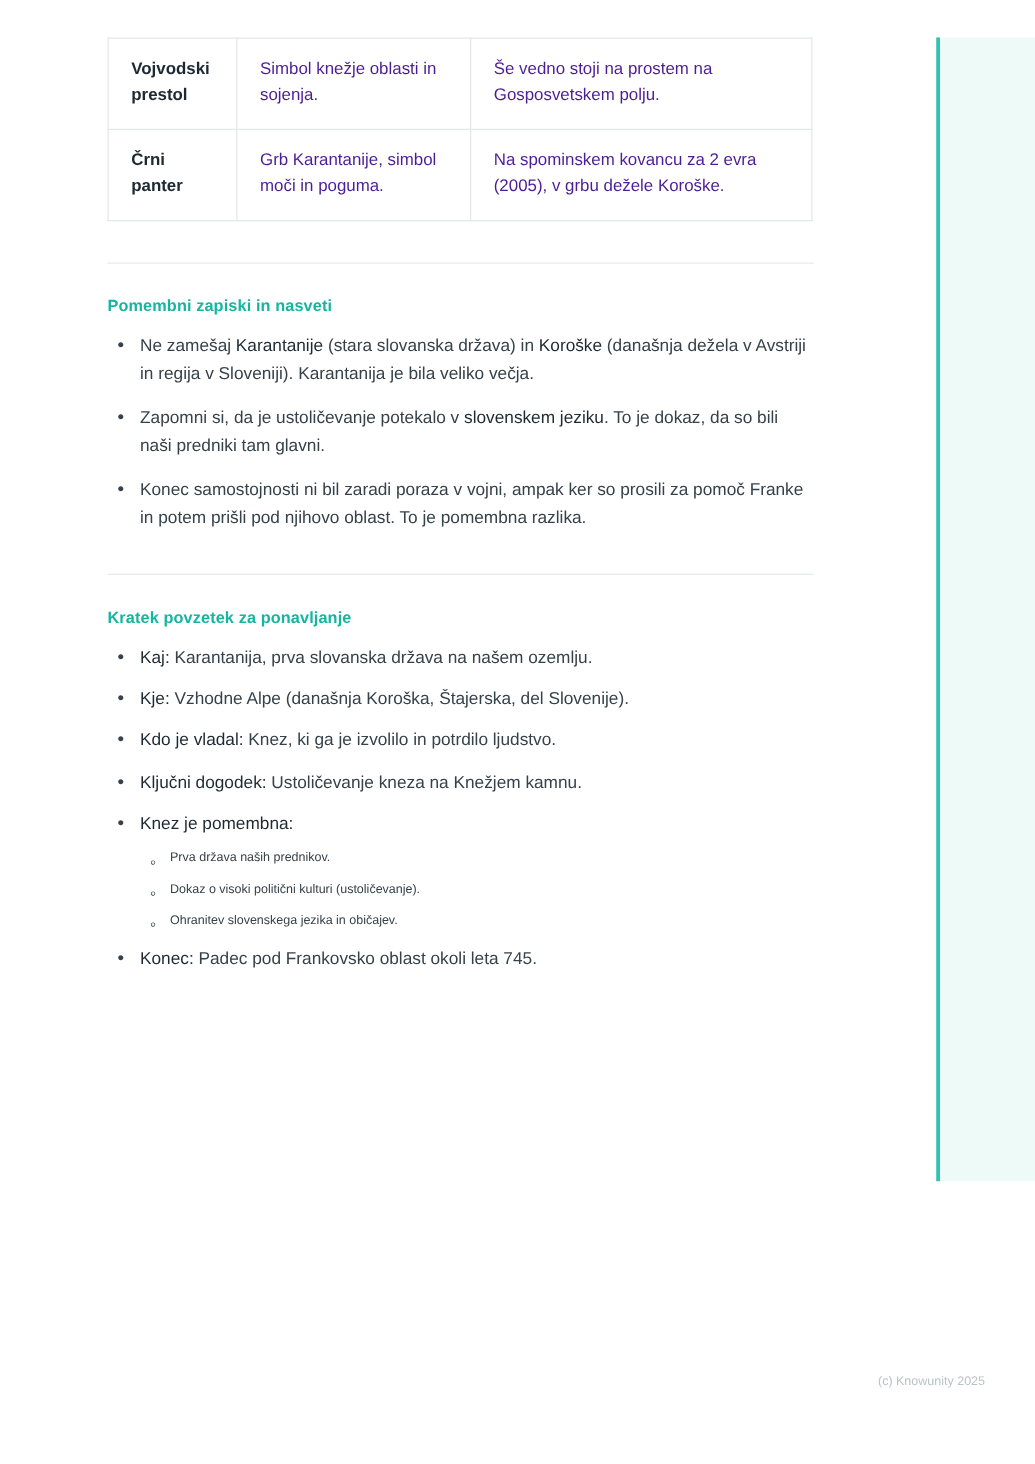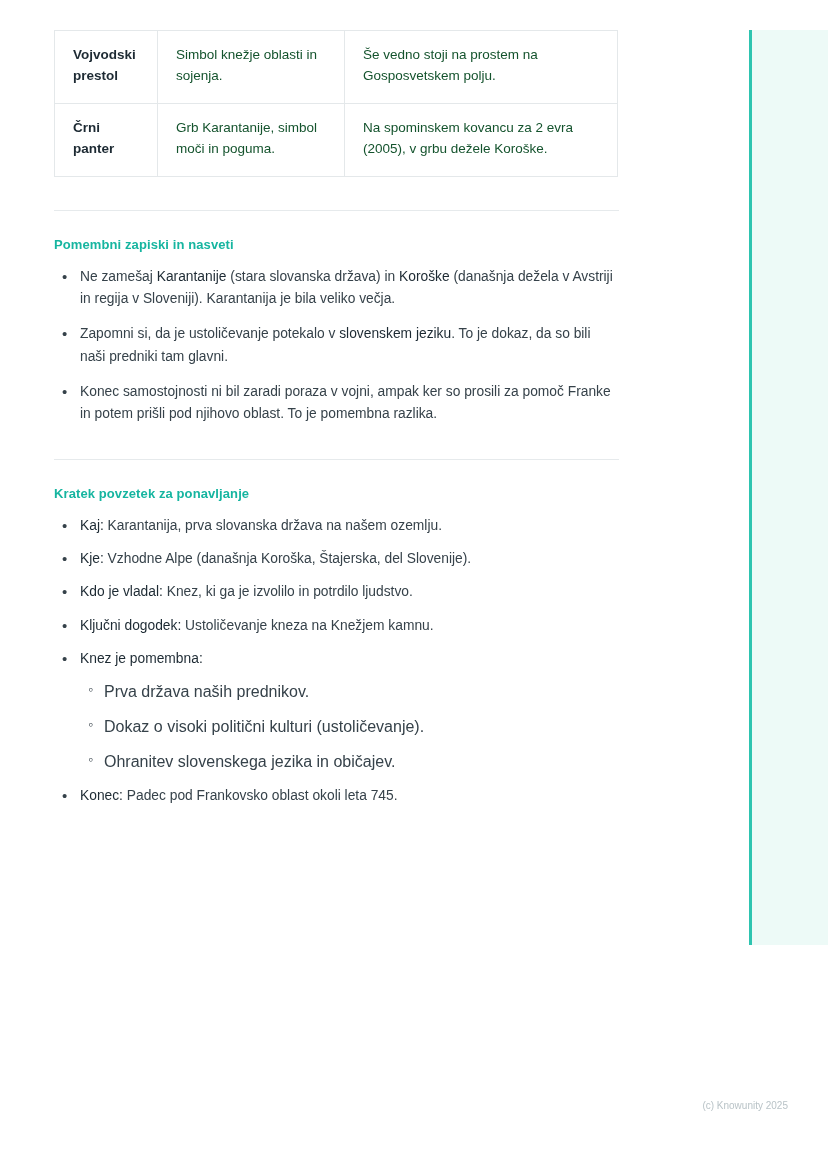--- a/index.html
+++ b/index.html
@@ -38,39 +38,39 @@
     position: absolute;
     top: 30px;
     left: 749px;
     width: 3px;
     height: 915px;
     background: #2ec4b0;
   }
 
   .content {
     position: absolute;
-    left: 54px;
+    left: 86px;
     top: 30px;
     width: 565px;
   }
 
   
   table.facts {
     border-collapse: collapse;
     width: 563px;
     table-layout: fixed;
     background: #ffffff;
   }
   table.facts td {
     border: 1px solid #e4e8ea;
     padding: 14px 18px 16px 18px;
     font-size: 13.5px;
     line-height: 1.55;
     vertical-align: top;
-    color: #14532d;
+    color: #4c1d95;
   }
   table.facts td.term {
     width: 103px;
     font-weight: bold;
     color: #1d2a33;
   }
   table.facts td.mid { width: 187px; }
   table.facts td.last { width: 273px; }
 
   
@@ -114,21 +114,21 @@
   }
   ul.bullets.tight > li { margin-bottom: 11px; }
 
   ul.sub {
     margin: 9px 0 0 0;
     padding: 0 0 0 24px;
     list-style: none;
   }
   ul.sub > li {
     position: relative;
-    font-size: 16px;
+    font-size: 10px;
     line-height: 1.6;
     margin: 0 0 9px 0;
     color: #36424a;
   }
   ul.sub > li:before {
     content: "◦";
     position: absolute;
     left: -16px;
     top: -1px;
     color: #36424a;

